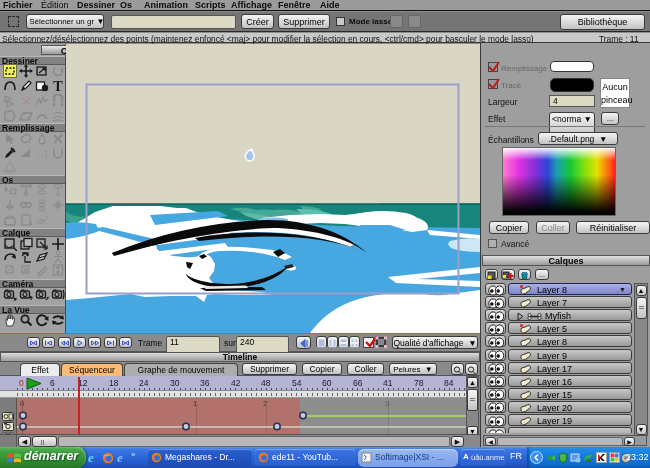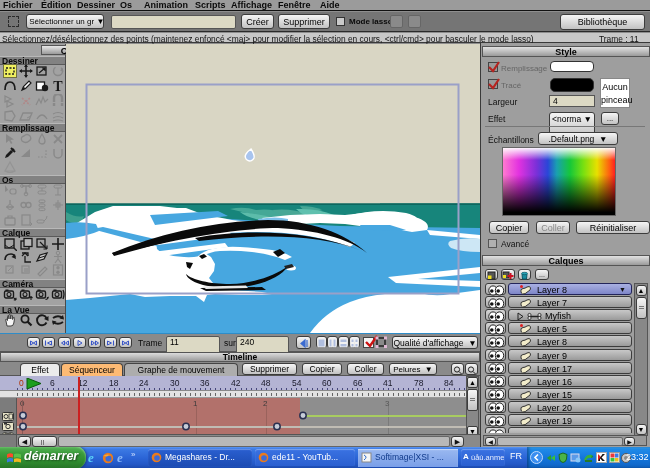--- a/index.html
+++ b/index.html
@@ -11,21 +11,21 @@
   .rn { top:2px; font-size:8.5px; color:#1a1a2a; }
   .hdr { left:0; width:65px; height:9px; background:#828282; border-top:1px solid #b8b8b8; border-bottom:1px solid #5a5a5a; font-size:8.5px; font-weight:bold; color:#0a0a0a; padding-left:2px; line-height:8px; }
   .ic { position:absolute; width:14px; height:14px; }
   .btn > svg { display:block; margin:1px auto 0; }
 </style>
 </head>
 <body>
 
 <div class="abs" id="menubar" style="left:0;top:0;width:650px;height:11px;background:#9b9b9b;border-bottom:1px solid #111;">
   <div class="abs" style="top:0px;left:3px;font-size:9px;font-weight:bold;color:#0a0a0a;">Fichier</div>
-  <div class="abs" style="top:0px;left:41px;font-size:9px;font-weight:bold;color:#0a0a0a;">Édition</div>
+  <div class="abs" style="top:0px;left:41px;font-size:9px;font-weight:normal;color:#0a0a0a;">Édition</div>
   <div class="abs" style="top:0px;left:77px;font-size:9px;font-weight:bold;color:#0a0a0a;">Dessiner</div>
   <div class="abs" style="top:0px;left:120px;font-size:9px;font-weight:bold;color:#0a0a0a;">Os</div>
   <div class="abs" style="top:0px;left:144px;font-size:9px;font-weight:bold;color:#0a0a0a;">Animation</div>
   <div class="abs" style="top:0px;left:195px;font-size:9px;font-weight:bold;color:#0a0a0a;">Scripts</div>
   <div class="abs" style="top:0px;left:231px;font-size:9px;font-weight:bold;color:#0a0a0a;">Affichage</div>
   <div class="abs" style="top:0px;left:278px;font-size:9px;font-weight:bold;color:#0a0a0a;">Fenêtre</div>
   <div class="abs" style="top:0px;left:320px;font-size:9px;font-weight:bold;color:#0a0a0a;">Aide</div>
 </div>
 
 <div class="abs" id="toolbar" style="left:0;top:12px;width:650px;height:20px;background:#757575;border-bottom:1px solid #2a2a2a;">
@@ -543,21 +543,20 @@
     <div class="abs btn" style="left:32px;top:1px;width:25px;height:11px;padding:0;">
         <div style="margin:3px 8px 0;border-left:1px solid #777;border-right:1px solid #777;height:5px;width:3px;"></div>
       </div>
     <div class="abs" style="left:58px;top:1px;width:392px;height:11px;background:#b8b8b8;border:1px solid #666;border-radius:2px;"></div>
     <div class="abs btn" style="left:451px;top:1px;width:13px;height:11px;padding:0;font-size:7px;line-height:10px;color:#111;">▶</div>
   </div>
 </div>
 
 <div class="abs" id="rightpanel" style="left:480px;top:43px;width:170px;height:404px;background:#9e9e9e;border-left:1px solid #3a3a3a;">
 
-  <div class="abs" style="left:1px;top:3px;width:168px;height:11px;background:linear-gradient(#e2e2e2,#9a9a9a);border:1px solid #555;text-align:center;font-size:9px;font-weight:bold;line-height:11px;">Style</div>
 
   <div class="abs" id="cb1" style="left:7px;top:19px;width:10px;height:10px;background:#9a9a9a;border:1px solid #444;"></div>
   <svg class="abs" style="left:5px;top:16px;" width="16" height="15">
       <path d="M3 8 L7 12 L13 3" fill="none" stroke="#b62420" stroke-width="2.2"></path>
     </svg>
   <div class="abs" style="left:20px;top:21px;font-size:8px;color:#666;">Remplissage</div>
   <div class="abs" style="left:69px;top:18px;width:44px;height:11px;background:#fff;border:1px solid #333;border-radius:4px;"></div>
 
   <div class="abs" id="cb2" style="left:7px;top:36px;width:10px;height:10px;background:#9a9a9a;border:1px solid #444;"></div>
   <svg class="abs" style="left:5px;top:33px;" width="16" height="15">
@@ -859,21 +858,21 @@
       </svg>
     <div style="position:absolute;left:17px;top:3px;font-size:8.5px;color:#fff;">Megashares - Dr...</div>
   </div>
   <div class="abs" style="left:255px;top:2px;width:100px;height:17px;border-radius:2.5px;background:linear-gradient(#3a72e2,#2a5fd0);box-shadow:inset 0 1px 1px #7aa3f0;">
     <svg style="position:absolute;left:3px;top:3px;" width="11" height="11">
         <circle cx="5.5" cy="5.5" r="4.8" fill="#e87a1e"></circle>
         <circle cx="6" cy="6" r="2.8" fill="#3a6ad8"></circle>
       </svg>
     <div style="position:absolute;left:17px;top:3px;font-size:8.5px;color:#fff;">ede11 - YouTub...</div>
   </div>
-  <div class="abs" style="left:358px;top:2px;width:100px;height:18px;border-radius:0;background:linear-gradient(#9ab8f0,#7a9fe8);box-shadow:inset 0 1px 1px #c8daf8;">
+  <div class="abs" style="left:358px;top:2px;width:100px;height:18px;border-radius:6px;background:linear-gradient(#9ab8f0,#7a9fe8);box-shadow:inset 0 1px 1px #c8daf8;">
     <svg style="position:absolute;left:3px;top:3px;" width="11" height="11">
         <rect x="1" y="1" width="9" height="9" fill="#f5f5f5" stroke="#888"></rect>
         <path d="M3 3 Q7 5 3 8" stroke="#2a66c8" fill="none"></path>
       </svg>
     <div style="position:absolute;left:17px;top:3px;font-size:8.5px;color:#103a8a;">Softimage|XSI - ...</div>
   </div>
   <div class="abs" style="left:461px;top:2px;width:44px;height:17px;border-radius:2.5px;background:linear-gradient(#3a72e2,#2a5fd0);box-shadow:inset 0 1px 1px #7aa3f0;">
     <div style="position:absolute;left:2px;top:3px;font-size:8px;color:#fff;font-weight:bold;">A</div>
     <div style="position:absolute;left:10px;top:4px;font-size:7.5px;color:#e8eeff;">ùåù.anme</div>
   </div>

